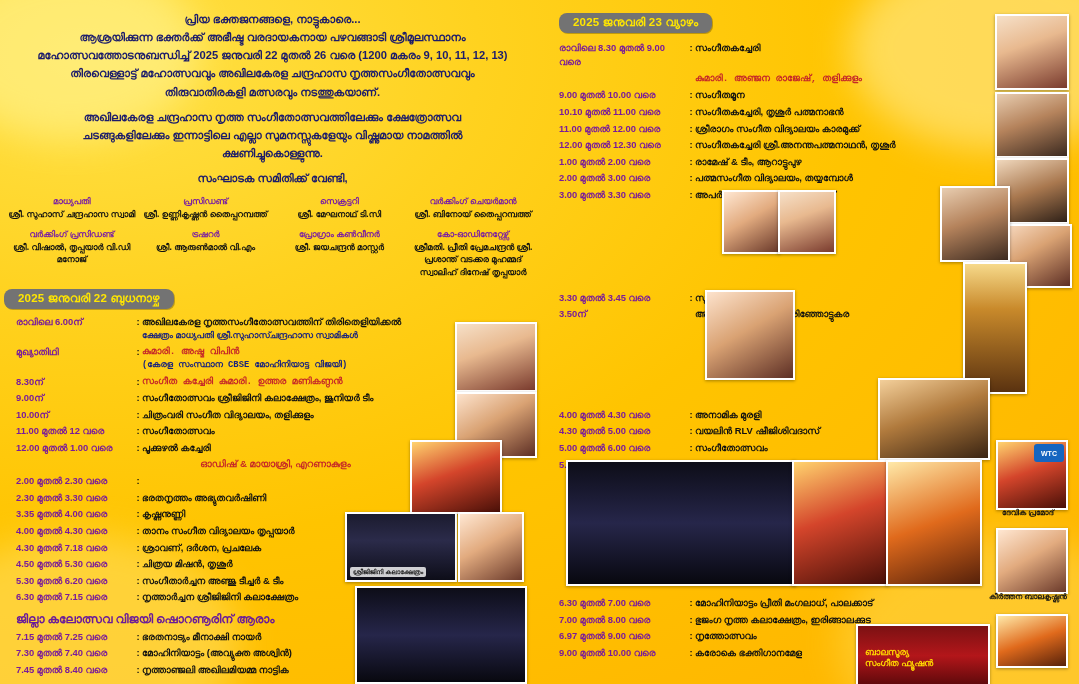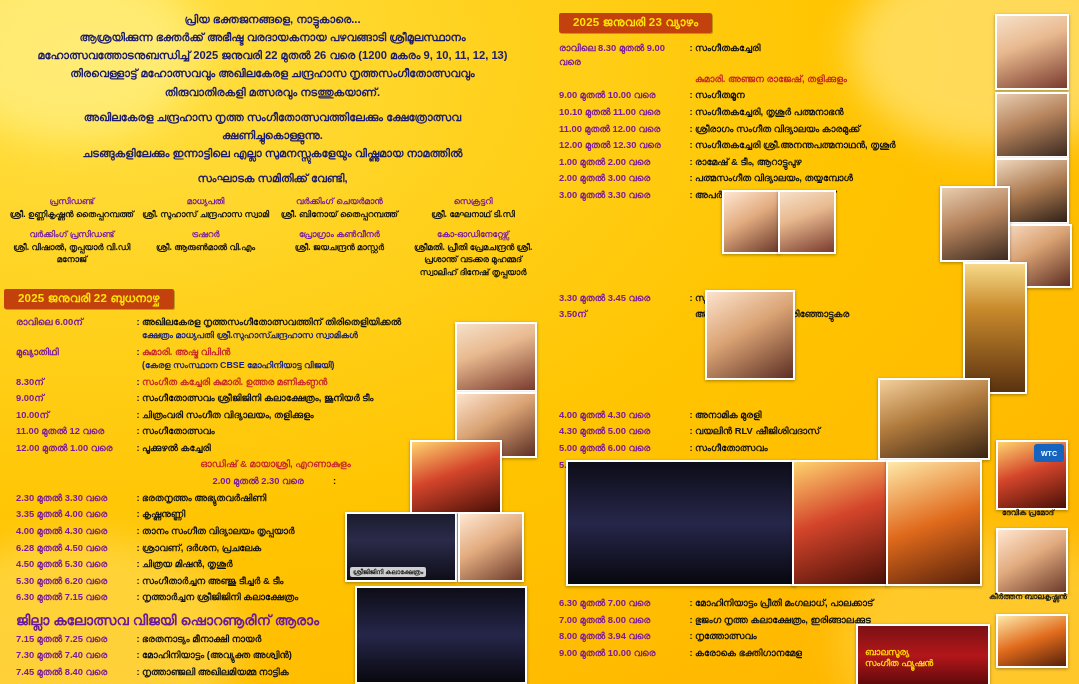--- a/index.html
+++ b/index.html
@@ -30,37 +30,37 @@
 
   
   .committee{margin-top:8px;display:grid;grid-template-columns:repeat(4,1fr);gap:2px 2px;padding:0 6px;}
   .comm-cell{text-align:center;font-size:8.6px;line-height:1.45;color:#111;}
   .comm-cell .role{color:#7b1fa2;font-weight:bold;}
   .comm-cell .nm{color:#111;font-weight:bold;}
   .comm-row2{margin-top:6px;}
 
   
   .date-banner{
-    display:inline-block;background:#c2410c;color:#ffe600;font-weight:bold;
-    font-size:11.5px;padding:3px 14px 4px 14px;border-radius:2px;letter-spacing:.2px;
+    display:inline-block;background:#737373;color:#ffe600;font-weight:bold;
+    font-size:11.5px;padding:3px 14px 4px 14px;border-radius:8px;letter-spacing:.2px;
     box-shadow:1px 1px 0 rgba(0,0,0,.25);
   }
   .banner-wrap{padding:10px 0 6px 4px;}
   .banner-wrap.right{padding:12px 0 8px 14px;}
 
   
   .sched{padding:0 10px 0 16px;}
-  .row{display:flex;align-items:flex-start;font-size:9.4px;line-height:1.5;color:#111;font-weight:bold;margin-bottom:2.5px;justify-content:center;}
+  .row{display:flex;align-items:flex-start;font-size:9.4px;line-height:1.5;color:#111;font-weight:bold;margin-bottom:2.5px;}
   .row .t{width:118px;flex:0 0 118px;color:#7a1b9a;}
   .row .c{width:8px;flex:0 0 8px;text-align:center;color:#111;}
   .row .d{flex:1;color:#111;}
-  .row.hl .d{color:#c62828;}
+  .row.hl .d{color:#c62828;font-family:Liberation Mono, monospace;}
   .row .sub{display:block;color:#1a237e;font-weight:bold;font-size:8.8px;}
   .center-note{text-align:center;color:#c62828;font-weight:bold;font-size:9.6px;margin:3px 0 4px 0;}
-  .section-title{color:#6a1b9a;font-weight:bold;font-size:14px;margin:7px 0 3px 0;}
+  .section-title{color:#6a1b9a;font-weight:bold;font-size:12px;margin:7px 0 3px 0;font-family:Liberation Serif, serif;}
 
   .right-sched{padding:0 8px 0 14px;}
   .right-sched .row .t{width:128px;flex:0 0 128px;}
 
   
   .photo{position:absolute;border:2px solid #ffffff;box-shadow:0 1px 3px rgba(0,0,0,.35);overflow:hidden;background:#ccc;}
   .ph-label{position:absolute;font-size:7.6px;font-weight:bold;color:#111;text-align:center;width:86px;line-height:1.25;}
 
   
   .p-girl1{background:linear-gradient(160deg,#f6e0c8 0%,#e8b98f 40%,#7a3b2e 100%);}
@@ -93,44 +93,44 @@
 
   <div class="col-left">
 
     <div class="intro">
       <span class="ln">പ്രിയ ഭക്തജനങ്ങളെ, നാട്ടുകാരെ...</span>
       <span class="ln">ആശ്രയിക്കുന്ന ഭക്തർക്ക് അഭീഷ്ട വരദായകനായ പഴവങ്ങാടി ശ്രീമൂലസ്ഥാനം</span>
       <span class="ln">മഹോത്സവത്തോടനുബന്ധിച്ച് 2025 ജനുവരി 22 മുതൽ 26 വരെ (1200 മകരം 9, 10, 11, 12, 13)</span>
       <span class="ln">തിരവെള്ളാട്ട് മഹോത്സവവും അഖിലകേരള ചന്ദ്രഹാസ നൃത്തസംഗീതോത്സവവും</span>
       <span class="ln">തിരുവാതിരകളി മത്സരവും നടത്തുകയാണ്.</span>
       <span class="ln sp">അഖിലകേരള ചന്ദ്രഹാസ നൃത്ത സംഗീതോത്സവത്തിലേക്കും ക്ഷേത്രോത്സവ</span>
+      <span class="ln">ചടങ്ങുകളിലേക്കും ഇന്നാട്ടിലെ എല്ലാ സുമനസ്സുകളേയും വിഷ്ണുമായ നാമത്തിൽ</span>
       <span class="ln">ക്ഷണിച്ചുകൊള്ളുന്നു.</span>
-      <span class="ln">ചടങ്ങുകളിലേക്കും ഇന്നാട്ടിലെ എല്ലാ സുമനസ്സുകളേയും വിഷ്ണുമായ നാമത്തിൽ</span>
       <span class="ln thanks">സംഘാടക സമിതിക്ക് വേണ്ടി,</span>
     </div>
 
     <div class="committee">
+      <div class="comm-cell">
+        <div class="role">മാധ്യപതി</div>
+        <div class="nm">ശ്രീ. സുഹാസ് ചന്ദ്രഹാസ
+സ്വാമി</div>
+      </div>
       <div class="comm-cell">
         <div class="role">പ്രസിഡണ്ട്</div>
         <div class="nm">ശ്രീ. ഉണ്ണികൃഷ്ണൻ
 തൈപ്പറമ്പത്ത്</div>
       </div>
       <div class="comm-cell">
-        <div class="role">മാധ്യപതി</div>
-        <div class="nm">ശ്രീ. സുഹാസ് ചന്ദ്രഹാസ
-സ്വാമി</div>
+        <div class="role">സെക്രട്ടറി</div>
+        <div class="nm">ശ്രീ. മേഘനാഥ് ടി.സി</div>
       </div>
       <div class="comm-cell">
         <div class="role">വർക്കിംഗ് ചെയർമാൻ</div>
         <div class="nm">ശ്രീ. ബിനോയ്
 തൈപ്പറമ്പത്ത്</div>
-      </div>
-      <div class="comm-cell">
-        <div class="role">സെക്രട്ടറി</div>
-        <div class="nm">ശ്രീ. മേഘനാഥ് ടി.സി</div>
       </div>
 
       <div class="comm-cell comm-row2">
         <div class="role">വർക്കിംഗ് പ്രസിഡണ്ട്</div>
         <div class="nm">ശ്രീ. വിഷാൽ, തൃപ്പയാർ
 വി.ഡി മനോജ്</div>
       </div>
       <div class="comm-cell comm-row2">
         <div class="role">ട്രഷറർ</div>
         <div class="nm">ശ്രീ. ആരുൺമാൽ വി.എം</div>
@@ -203,21 +203,21 @@
         <span class="t">3.35 മുതൽ 4.00 വരെ</span>
           <span class="c">:</span>
         <span class="d">കൃഷ്ണനുണ്ണി</span>
       </div>
       <div class="row">
         <span class="t">4.00 മുതൽ 4.30 വരെ</span>
           <span class="c">:</span>
         <span class="d">താനം സംഗീത വിദ്യാലയം തൃപ്പയാർ</span>
       </div>
       <div class="row">
-        <span class="t">6.28 മുതൽ 4.50 വരെ</span>
+        <span class="t">4.30 മുതൽ 7.18 വരെ</span>
           <span class="c">:</span>
         <span class="d">ശ്രാവണ്, ദർശന, പ്രചലേക</span>
       </div>
       <div class="row">
         <span class="t">4.50 മുതൽ 5.30 വരെ</span>
           <span class="c">:</span>
         <span class="d">ചിത്രയ മിഷൻ, തൃശൂർ</span>
       </div>
       <div class="row">
         <span class="t">5.30 മുതൽ 6.20 വരെ</span>
@@ -355,21 +355,21 @@
         <span class="t">6.30 മുതൽ 7.00 വരെ</span>
           <span class="c">:</span>
         <span class="d">മോഹിനിയാട്ടം പ്രീതി മംഗലാധ്, പാലക്കാട്</span>
       </div>
       <div class="row">
         <span class="t">7.00 മുതൽ 8.00 വരെ</span>
           <span class="c">:</span>
         <span class="d">ഭുജംഗ നൃത്ത കലാക്ഷേത്രം, ഇരിങ്ങാലക്കുട</span>
       </div>
       <div class="row">
-        <span class="t">8.00 മുതൽ 3.94 വരെ</span>
+        <span class="t">6.97 മുതൽ 9.00 വരെ</span>
           <span class="c">:</span>
         <span class="d">നൃത്തോത്സവം</span>
       </div>
       <div class="row">
         <span class="t">9.00 മുതൽ 10.00 വരെ</span>
           <span class="c">:</span>
         <span class="d">കരോകെ ഭക്തിഗാനമേള</span>
       </div>
     </div>
   </div>

